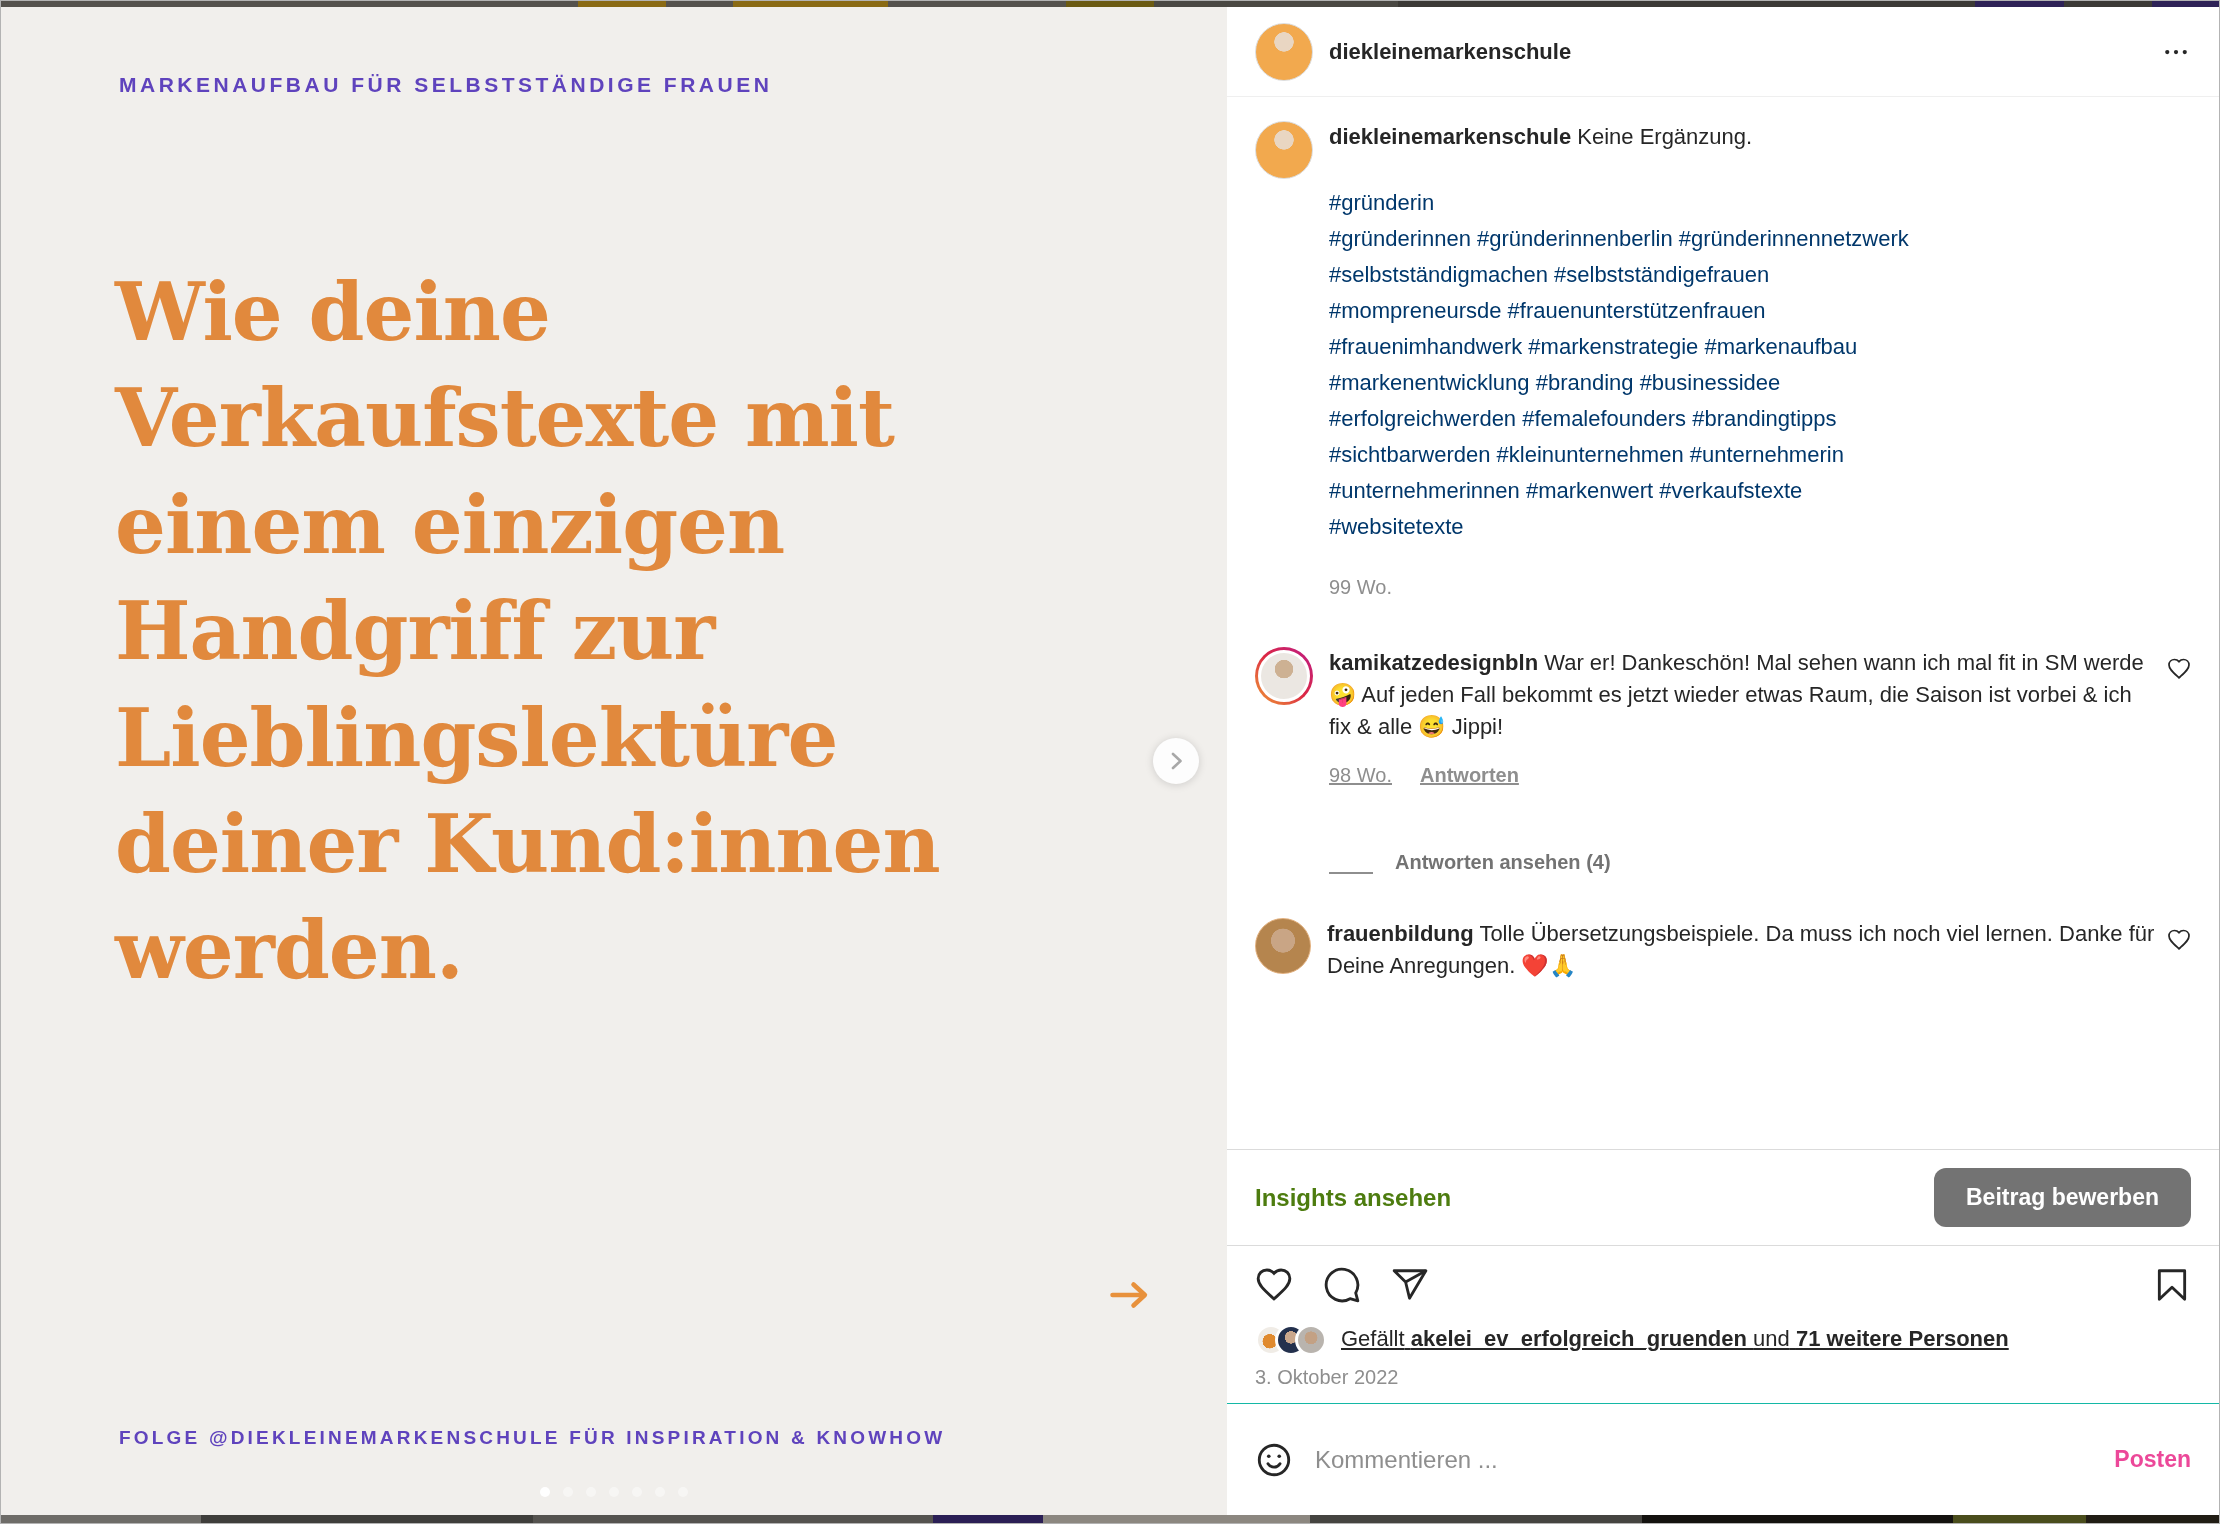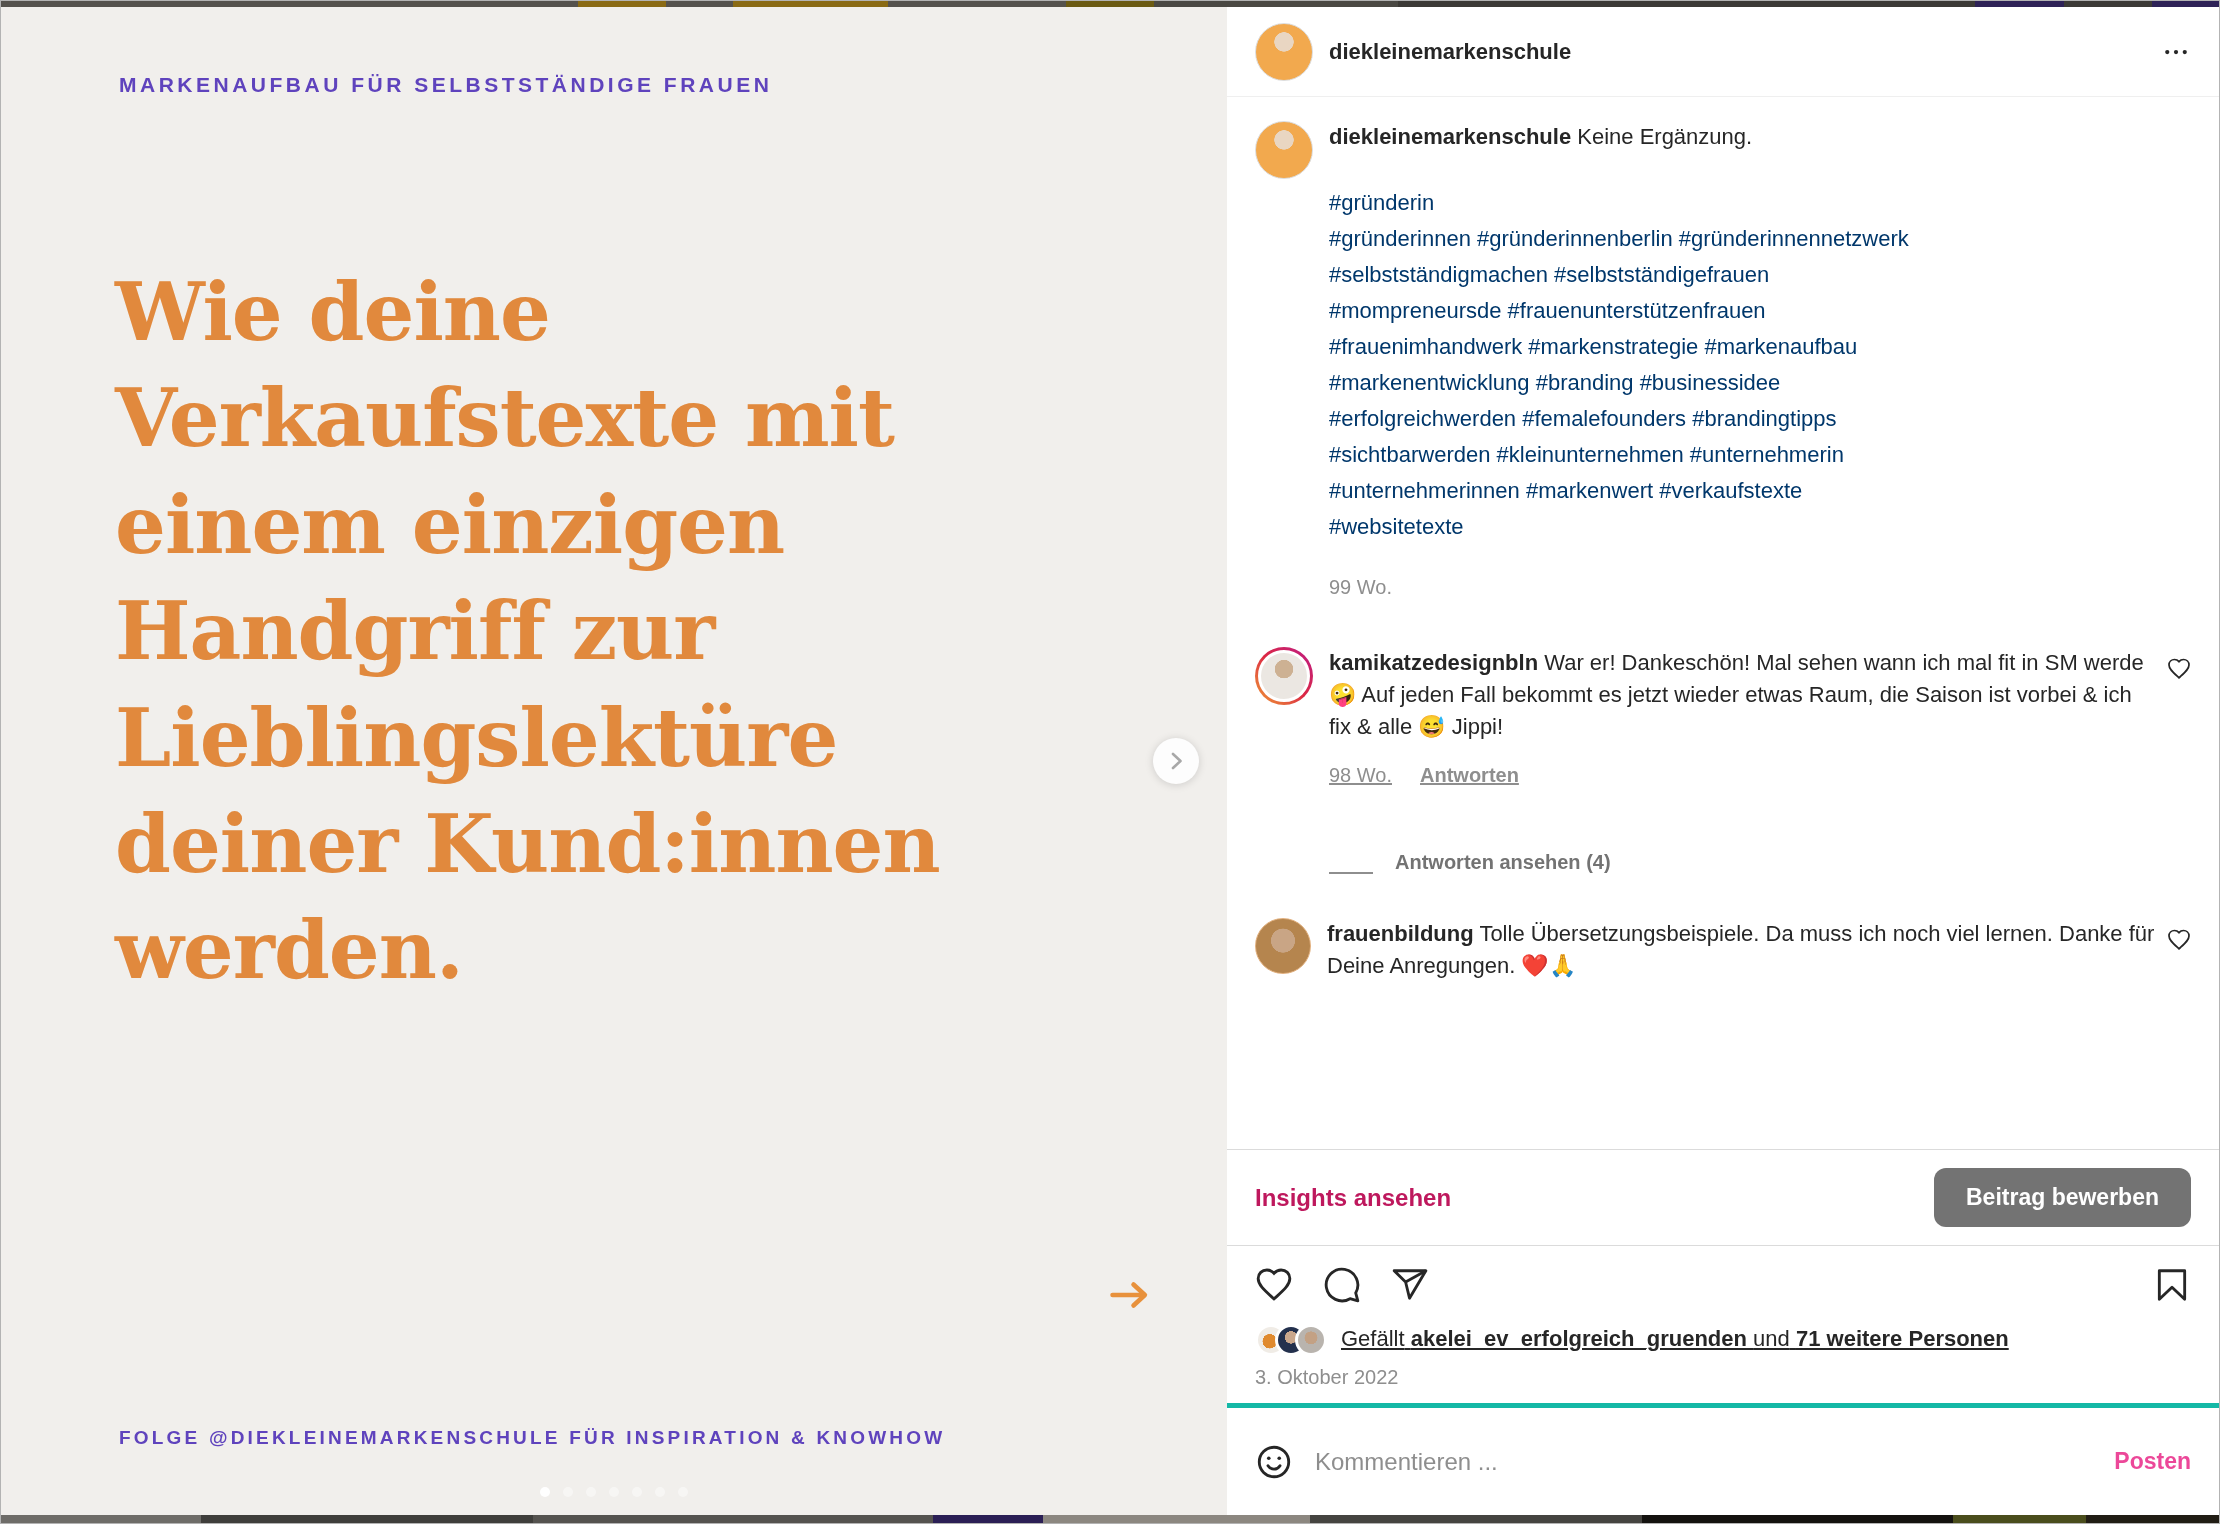--- a/index.html
+++ b/index.html
@@ -46,40 +46,40 @@
   .view-replies { margin-top:60px; margin-left:74px; display:flex; align-items:flex-end; gap:22px; background:none; border:none; cursor:pointer; }
   .view-replies .dash { width:44px; height:0; border-top:2px solid #8e8e8e; }
   .view-replies .vr-label { font-size:20px; font-weight:600; color:#737373; }
 
   .ring { padding:3px; border-radius:50%; background:linear-gradient(45deg,#f09433,#e6683c 25%,#dc2743 50%,#cc2366 75%,#bc1888); }
   .ring .inner { border:3px solid #fff; border-radius:50%; }
   .av-k { width:52px; height:52px; background:radial-gradient(circle at 50% 35%, #cdb193 0 24%, #ebe7e2 25%); }
   .av-f { width:56px; height:56px; background:radial-gradient(circle at 50% 40%, #c9a585 0 28%, #b5854e 29%); border:1px solid #e2b07e; }
 
   .p-insights { flex:0 0 96px; border-top:1px solid #dbdbdb; display:flex; align-items:center; justify-content:space-between; padding:0 28px; }
-  .insights-link { color:#be185d; font-size:24px; font-weight:600; background:none; border:none; cursor:pointer; }
+  .insights-link { color:#4d7c0f; font-size:24px; font-weight:600; background:none; border:none; cursor:pointer; }
   .promote-btn { background:#737373; color:#fff; font-weight:700; font-size:23px; border:none; border-radius:12px; padding:16px 32px; cursor:pointer; font-family:"Liberation Sans",sans-serif; }
 
   .p-actions { border-top:1px solid #dbdbdb; padding:20px 28px 6px; display:flex; align-items:center; }
   .p-actions .icon-btn { margin-right:30px; }
   .p-actions .spacer { flex:1 1 auto; }
   .p-actions .icon-btn.save { margin-right:0; }
 
   .p-likes { padding:12px 28px 0; display:flex; align-items:flex-start;text-decoration:underline; }
   .like-avs { display:flex; margin-right:14px; margin-top:2px; }
   .like-av { width:32px; height:32px; border-radius:50%; border:3px solid #fff; }
   .like-av + .like-av { margin-left:-12px; }
   .lav1 { background:radial-gradient(circle at 45% 55%, #e08a2e 0 35%, #f0ece6 36%); }
   .lav2 { background:radial-gradient(circle at 50% 40%, #caa78c 0 30%, #23304d 31%); }
   .lav3 { background:radial-gradient(circle at 50% 42%, #c3a184 0 32%, #b9b4ae 33%); }
   .likes-text { font-size:22px; line-height:34px; max-width:850px; }
   .likes-text b, .likes-text .liker { font-weight:700; color:#262626; text-decoration:none; cursor:pointer; }
   .p-date { padding:10px 28px 14px; color:#8e8e8e; font-size:20px; }
 
-  .p-composer { flex:0 0 112px; border-top:5px solid #14b8a6; display:flex; align-items:center; padding:16px 28px; }
+  .p-composer { flex:0 0 112px; border-top:1px solid #14b8a6; display:flex; align-items:center; padding:16px 28px; }
   .composer-input { flex:1 1 auto; border:none; outline:none; font-size:24px; margin-left:22px; color:#262626; font-family:"Liberation Sans",sans-serif; background:transparent; }
   .composer-input::placeholder { color:#8e8e8e; }
   .post-btn { background:none; border:none; color:#ec4899; font-weight:700; font-size:23px; cursor:default; }
 
   svg { display:block; }
 </style>
 </head>
 <body>
 
 <div class="app">

